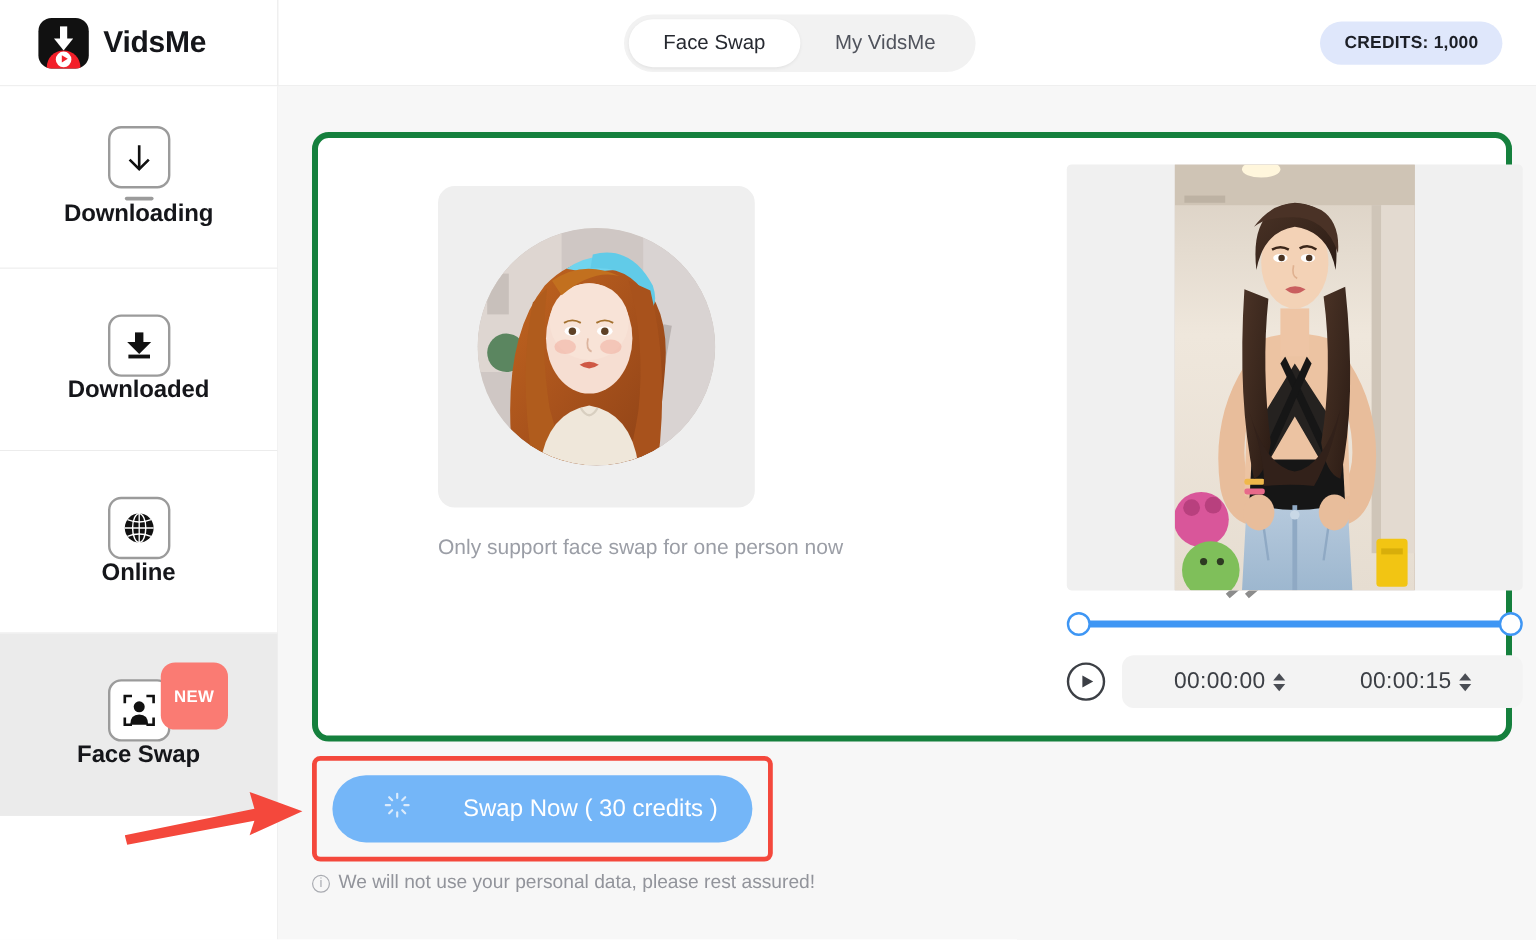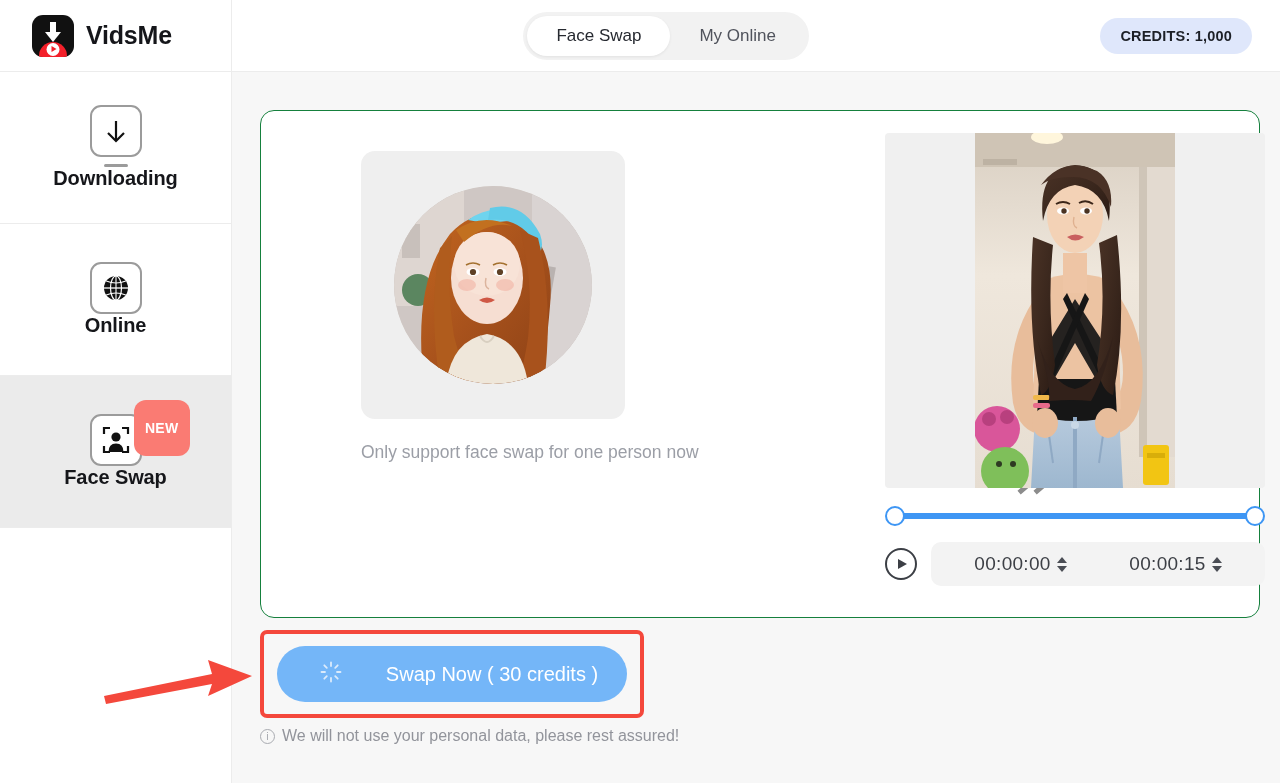--- a/index.html
+++ b/index.html
@@ -172,21 +172,21 @@
   .main {
     flex: 1;
     background: #f7f7f7;
     padding: 38px 20px 0 28px;
     display: flex; flex-direction: column;
     min-width: 0;
     position: relative;
   }
   .card {
     background: #ffffff;
-    border: 1px solid #15803d;
+    border: 5px solid #15803d;
     border-radius: 14px;
     height: 508px;
     display: flex;
     align-items: flex-start;
     padding: 22px 22px 0 22px;
     position: relative;
   }
 
   
   .source-col {
@@ -384,21 +384,21 @@
         </svg>
         <div class="logo-dome"></div>
         <div class="logo-play"></div>
       </div>
       <div class="brand-name">VidsMe</div>
     </div>
 
     <div class="header-center">
       <div class="tabs">
         <div class="tab active">Face Swap</div>
-        <div class="tab">My Online</div>
+        <div class="tab">My VidsMe</div>
       </div>
     </div>
 
     <div class="header-right">
       <div class="credits-pill">CREDITS: 1,000</div>
     </div>
   </div>
 
   <div class="body">
 
@@ -410,20 +410,32 @@
             <svg width="26" height="28" viewBox="0 0 26 28">
               <line x1="13" y1="4" x2="13" y2="23" stroke="#111" stroke-width="2.2"></line>
               <polyline points="5,16 13,24 21,16" fill="none" stroke="#111" stroke-width="2.2"></polyline>
             </svg>
           </div>
           <div class="dl-dash"></div>
         </div>
         <div class="side-label">Downloading</div>
       </div>
 
+      <div class="side-item">
+        <div class="side-icon-wrap">
+          <div class="side-icon-box">
+            <svg width="28" height="28" viewBox="0 0 28 28">
+              <rect x="10.5" y="3" width="7" height="10" fill="#111"></rect>
+              <polygon points="4,11 24,11 14,21" fill="#111"></polygon>
+              <rect x="5" y="21.5" width="18" height="3.2" fill="#111"></rect>
+            </svg>
+          </div>
+        </div>
+        <div class="side-label">Downloaded</div>
+      </div>
 
       <div class="side-item">
         <div class="side-icon-wrap">
           <div class="side-icon-box">
             <svg width="30" height="30" viewBox="0 0 30 30">
               <circle cx="15" cy="15" r="12" fill="#111"></circle>
               <ellipse cx="15" cy="15" rx="5.5" ry="12" fill="none" stroke="#ffffff" stroke-width="1.2"></ellipse>
               <line x1="3" y1="15" x2="27" y2="15" stroke="#ffffff" stroke-width="1.3"></line>
               <path d="M5.2 8 Q15 12 24.8 8" fill="none" stroke="#ffffff" stroke-width="1.1"></path>
               <path d="M5.2 22 Q15 18 24.8 22" fill="none" stroke="#ffffff" stroke-width="1.1"></path>

